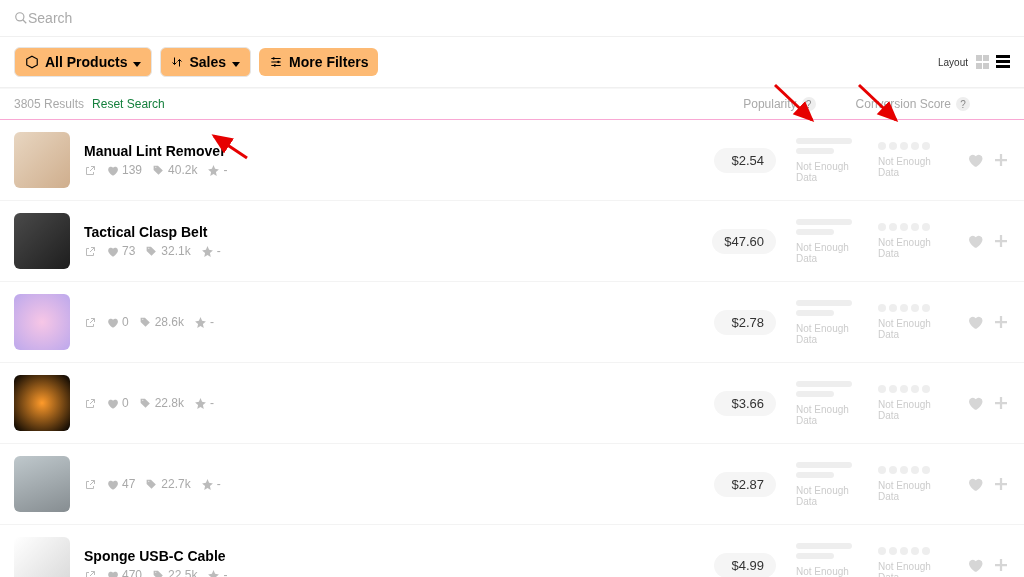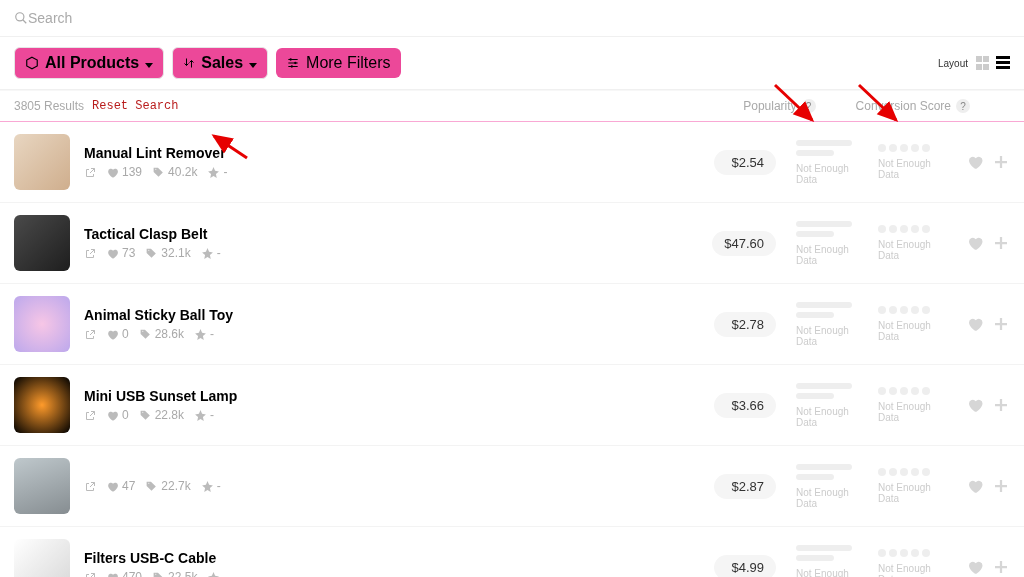--- a/index.html
+++ b/index.html
@@ -1,32 +1,32 @@
 <!DOCTYPE html>
 <html><head>
 <meta charset="utf-8">
 <style>
 * { margin:0; padding:0; box-sizing:border-box; font-family: -apple-system, "Segoe UI", Arial, sans-serif; }
 body { background:#fff; color:#000; width:1024px; }
 .search-bar { padding:10px 14px; display:flex; align-items:center; border-bottom:1px solid #f0f0f0; }
 .search-bar input { border:none; outline:none; font-size:14px; flex:1; color:#333; }
 .search-bar input::placeholder { color:#aaa; }
 .filters { padding:10px 14px; display:flex; align-items:center; gap:8px; border-bottom:1px solid #f0f0f0; }
-.filter-btn { display:flex; align-items:center; gap:6px; padding:6px 10px; border:1px solid #e5e5e5; border-radius:6px; background:#ec4899; font-size:16px; font-weight:600; cursor:pointer; }
-.filter-btn.plain { border:none; font-weight:400; }
+.filter-btn { display:flex; align-items:center; gap:6px; padding:6px 10px; border:1px solid #e5e5e5; border-radius:6px; background:#fdba74; font-size:14px; font-weight:600; cursor:pointer; }
+.filter-btn.plain { border:none; font-weight:700; }
 .chev::after { content:""; display:inline-block; border-left:4px solid transparent; border-right:4px solid transparent; border-top:5px solid #000; }
 .spacer { flex:1; }
 .layout { display:flex; align-items:center; gap:8px; font-size:10px; color:#333; }
 .layout-icons { display:flex; gap:6px; }
 .grid-icon, .list-icon { display:flex; flex-wrap:wrap; gap:1px; width:14px; height:14px; }
 .grid-icon div { width:6px; height:6px; background:#ccc; }
 .list-icon { flex-direction:column; gap:2px; }
 .list-icon div { width:14px; height:3px; background:#000; }
 .results-bar { padding:8px 14px; font-size:12px; color:#a9a9a9; display:flex; align-items:center; border-bottom:1px solid #f9a8d4; border-top:1px solid #f7f7f7; }
-.results-bar .reset { color:#b91c1c; margin-left:8px; cursor:pointer;font-family:Liberation Mono, monospace; }
+.results-bar .reset { color:#15803d; margin-left:8px; cursor:pointer; }
 .results-bar .cols { margin-left:auto; display:flex; gap:40px; align-items:center; }
 .results-bar .col-head { display:flex; gap:5px; align-items:center; color:#a9a9a9; }
 .qmark { width:14px; height:14px; border-radius:50%; background:#eee; display:flex; align-items:center; justify-content:center; font-size:10px; color:#888; }
 .row { display:flex; align-items:center; padding:12px 14px; border-bottom:1px solid #f3f3f3; gap:14px; }
 .thumb { width:56px; height:56px; border-radius:6px; background:#eee; background-size:cover; background-position:center; flex-shrink:0; }
 .info { flex:1; min-width:0; }
 .title { font-size:14px; font-weight:700; color:#000; margin-bottom:4px; }
 .meta { display:flex; align-items:flex-end; gap:10px; font-size:12px; color:#a9a9a9; }
 .meta .grp { display:flex; align-items:center; gap:3px; }
 .price { font-size:13px; font-weight:400; background:#f5f5f5; border-radius:14px; padding:5px 12px; margin-right:6px; color:#333; min-width:62px; text-align:right; }
@@ -229,21 +229,20 @@
         <span>
           <svg width="18" height="18" viewBox="0 0 24 24">
             <path stroke="#d6d6d6" stroke-width="3" d="M12 4v16M4 12h16"></path>
           </svg>
         </span>
       </div>
     </div>
     <div class="row">
       <div class="thumb" style="background:radial-gradient(circle,#f7c6e6,#bca8ec)"></div>
       <div class="info">
-        <div class="title">Animal Sticky Ball Toy</div>
         <div class="meta">
           <span class="grp">
             <svg width="12" height="12" viewBox="0 0 24 24">
               <path fill="none" stroke="#bbb" stroke-width="2" d="M14 3h7v7M21 3l-9 9M10 5H5v14h14v-5"></path>
             </svg>
           </span>
           <span class="grp">
             <svg width="13" height="13" viewBox="0 0 24 24">
               <path class="icon-gray" d="M12 21s-8-5.3-8-11a5 5 0 0 1 9-3 5 5 0 0 1 9 3c0 5.7-8 11-8 11z"></path>
             </svg>
@@ -288,21 +287,20 @@
         <span>
           <svg width="18" height="18" viewBox="0 0 24 24">
             <path stroke="#d6d6d6" stroke-width="3" d="M12 4v16M4 12h16"></path>
           </svg>
         </span>
       </div>
     </div>
     <div class="row">
       <div class="thumb" style="background:radial-gradient(circle,#ff9b2b,#000)"></div>
       <div class="info">
-        <div class="title">Mini USB Sunset Lamp</div>
         <div class="meta">
           <span class="grp">
             <svg width="12" height="12" viewBox="0 0 24 24">
               <path fill="none" stroke="#bbb" stroke-width="2" d="M14 3h7v7M21 3l-9 9M10 5H5v14h14v-5"></path>
             </svg>
           </span>
           <span class="grp">
             <svg width="13" height="13" viewBox="0 0 24 24">
               <path class="icon-gray" d="M12 21s-8-5.3-8-11a5 5 0 0 1 9-3 5 5 0 0 1 9 3c0 5.7-8 11-8 11z"></path>
             </svg>
@@ -405,21 +403,21 @@
         <span>
           <svg width="18" height="18" viewBox="0 0 24 24">
             <path stroke="#d6d6d6" stroke-width="3" d="M12 4v16M4 12h16"></path>
           </svg>
         </span>
       </div>
     </div>
     <div class="row">
       <div class="thumb" style="background:linear-gradient(135deg,#fff,#d6d6d6)"></div>
       <div class="info">
-        <div class="title">Filters USB-C Cable</div>
+        <div class="title">Sponge USB-C Cable</div>
         <div class="meta">
           <span class="grp">
             <svg width="12" height="12" viewBox="0 0 24 24">
               <path fill="none" stroke="#bbb" stroke-width="2" d="M14 3h7v7M21 3l-9 9M10 5H5v14h14v-5"></path>
             </svg>
           </span>
           <span class="grp">
             <svg width="13" height="13" viewBox="0 0 24 24">
               <path class="icon-gray" d="M12 21s-8-5.3-8-11a5 5 0 0 1 9-3 5 5 0 0 1 9 3c0 5.7-8 11-8 11z"></path>
             </svg>

